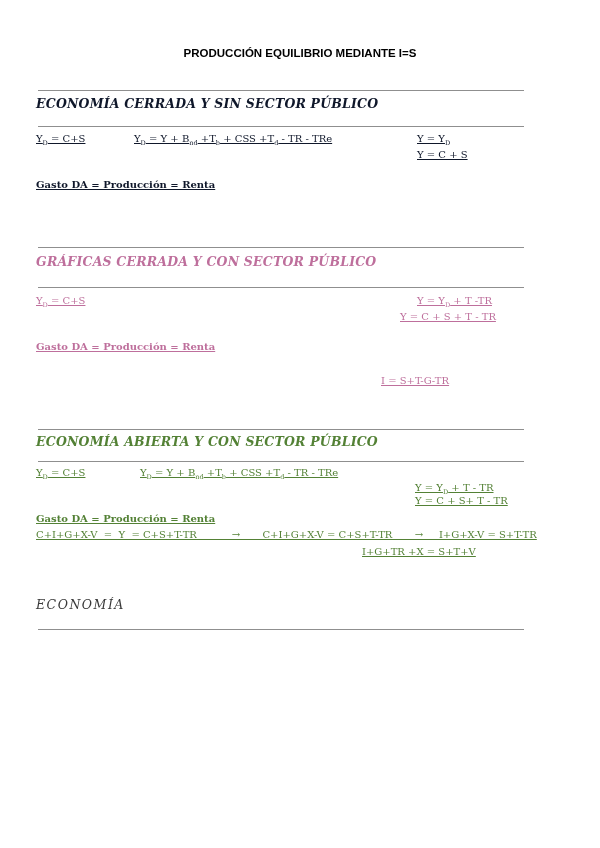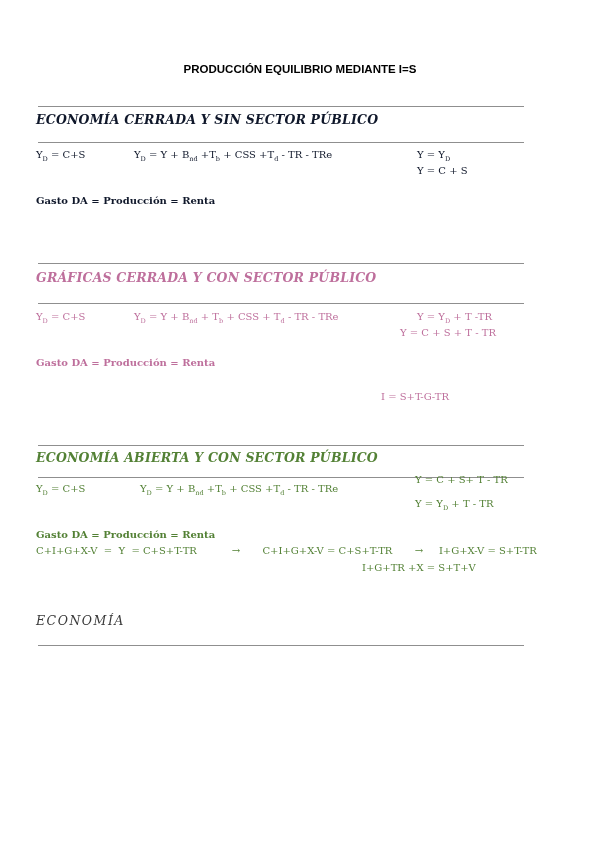--- a/index.html
+++ b/index.html
@@ -1,22 +1,22 @@
 <!DOCTYPE html>
 <html><head>
 <meta charset="utf-8">
 <style>
   html,body{margin:0;padding:0;background:#fff;}
   .page{position:relative;width:600px;height:664px;background:#ffffff;overflow:hidden;
-        font-family:"DejaVu Serif",serif;margin-top:16px;}
+        font-family:"DejaVu Serif",serif;}
   .doc-title{position:absolute;top:47px;left:0;width:100%;text-align:center;
              font-family:"Liberation Sans",sans-serif;font-weight:bold;font-size:11.5px;color:#000;}
   .hrule{position:absolute;left:38px;width:486px;border:none;border-top:1.5px solid #8f8f8f;margin:0;}
   .sec-head{position:absolute;left:36px;font-weight:bold;font-style:italic;font-size:12.5px;letter-spacing:.2px;}
-  .f{position:absolute;font-size:10px;line-height:15px;}
+  .f{position:absolute;font-size:10px;line-height:15px;text-decoration:underline;}
   .f sub{font-size:6.5px;}
   .gasto{font-weight:bold;}
   .deriv{white-space:pre;}
   .blue{color:#0f172a;}
   .pink{color:#BE6F9C;}
   .green{color:#538135;}
   .graficas{position:absolute;left:36px;top:597px;font-style:italic;font-size:12.5px;
             color:#3a3a3a;letter-spacing:1.5px;}
   .graph{position:absolute;}
   .gbg{background:#e9e9e9;}
@@ -35,33 +35,32 @@
   <div class="f blue" style="top:131px;left:36px">Y<sub>D</sub> = C+S</div>
   <div class="f blue" style="top:131px;left:134px">Y<sub>D</sub>  = Y + B<sub>nd</sub> +T<sub>b</sub> + CSS +T<sub>d</sub> - TR - TRe</div>
   <div class="f blue" style="top:131px;left:417px">Y =  Y<sub>D</sub></div>
   <div class="f blue" style="top:147px;left:417px">Y = C + S</div>
   <div class="f blue gasto" style="top:177px;left:36px">Gasto DA = Producción = Renta</div>
 
   <hr class="hrule" style="top:247px">
   <div class="sec-head pink" style="top:254px">GRÁFICAS CERRADA Y CON SECTOR PÚBLICO</div>
   <hr class="hrule" style="top:287px">
   <div class="f pink" style="top:293px;left:36px">Y<sub>D</sub> = C+S</div>
-  <div class="f pink" style="top:293px;left:134px">Y<sub>D</sub>  = Y + B<sub>nd</sub> + T<sub>b</sub> + CSS + T<sub>d</sub> - TR - TRe</div>
   <div class="f pink" style="top:293px;left:417px">Y =  Y<sub>D</sub> + T -TR</div>
   <div class="f pink" style="top:309px;left:400px">Y = C + S + T - TR</div>
   <div class="f pink gasto" style="top:339px;left:36px">Gasto DA = Producción = Renta</div>
   <div class="f pink" style="top:373px;left:381px">I = S+T-G-TR</div>
 
   <hr class="hrule" style="top:429px">
   <div class="sec-head green" style="top:434px">ECONOMÍA ABIERTA Y CON SECTOR PÚBLICO</div>
   <hr class="hrule" style="top:461px">
   <div class="f green" style="top:465px;left:36px">Y<sub>D</sub> = C+S</div>
   <div class="f green" style="top:465px;left:140px">Y<sub>D</sub>  = Y + B<sub>nd</sub> +T<sub>b</sub> + CSS +T<sub>d</sub> - TR - TRe</div>
   <div class="f green" style="top:480px;left:415px">Y =  Y<sub>D</sub> + T - TR</div>
-  <div class="f green" style="top:456px;left:415px">Y = C + S+ T - TR</div>
+  <div class="f green" style="top:493px;left:415px">Y = C + S+ T - TR</div>
   <div class="f green gasto" style="top:511px;left:36px">Gasto DA = Producción = Renta</div>
   <div class="f green deriv" style="top:527px;left:36px">C+I+G+X-V  =  Y  = C+S+T-TR           →       C+I+G+X-V = C+S+T-TR       →     I+G+X-V = S+T-TR</div>
   <div class="f green" style="top:544px;left:362px">I+G+TR +X = S+T+V</div>
 
   <div class="graficas">ECONOMÍA</div>
   <hr class="hrule" style="top:629px">
 
   <svg class="graph" style="left:35px;top:663px" width="157" height="102" viewBox="0 0 157 102">
     <line x1="16" y1="6" x2="16" y2="94" stroke="#555" stroke-width="2"></line>
     <line x1="10" y1="63" x2="150" y2="63" stroke="#555" stroke-width="1.8"></line>

